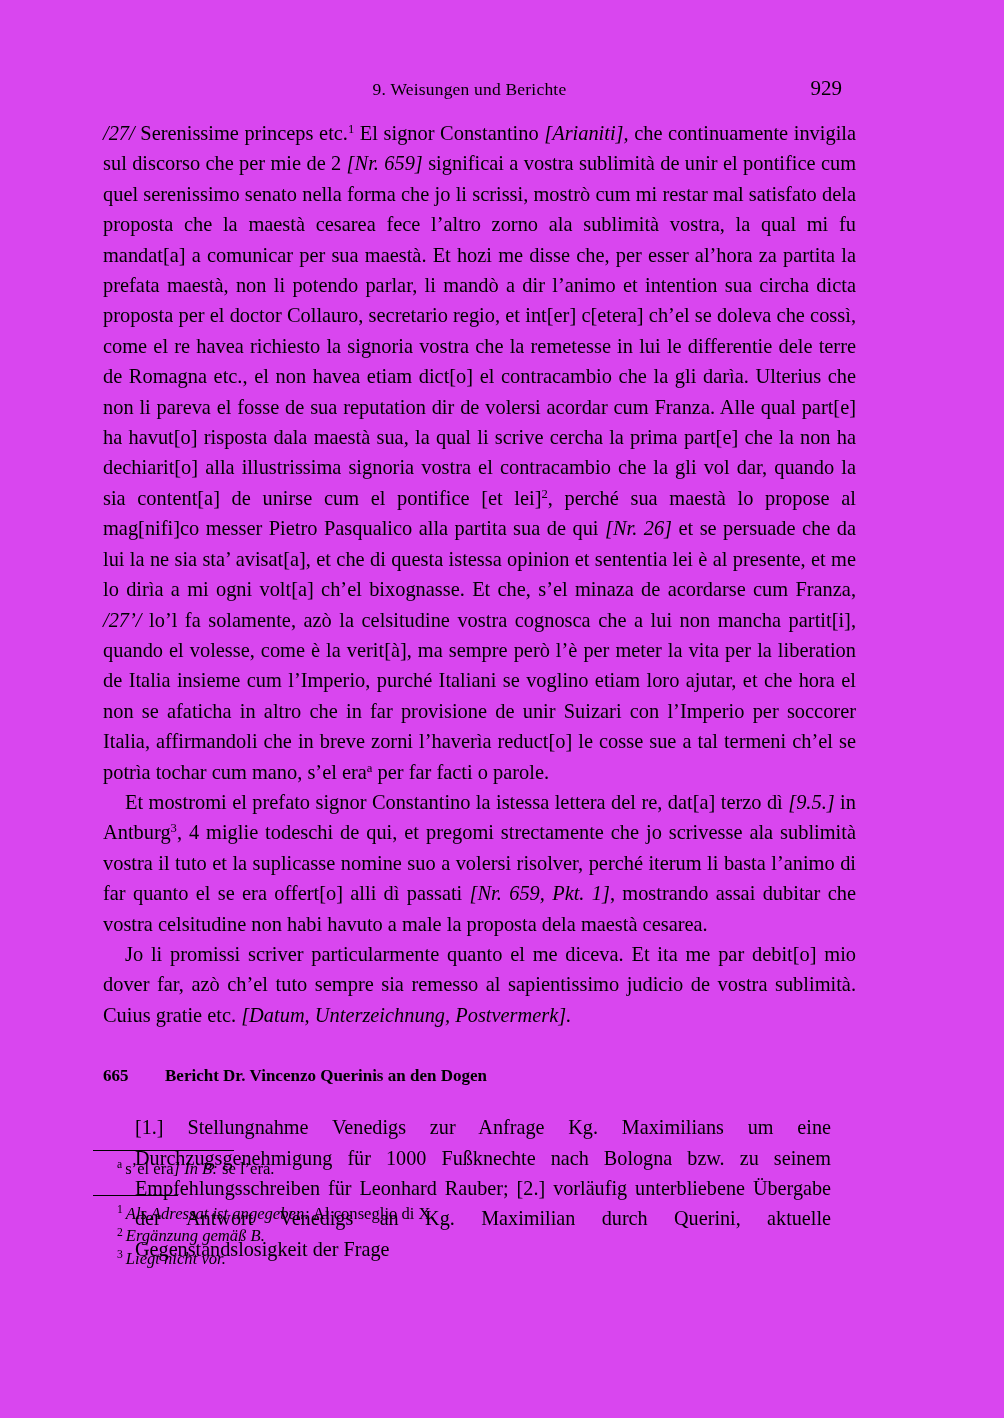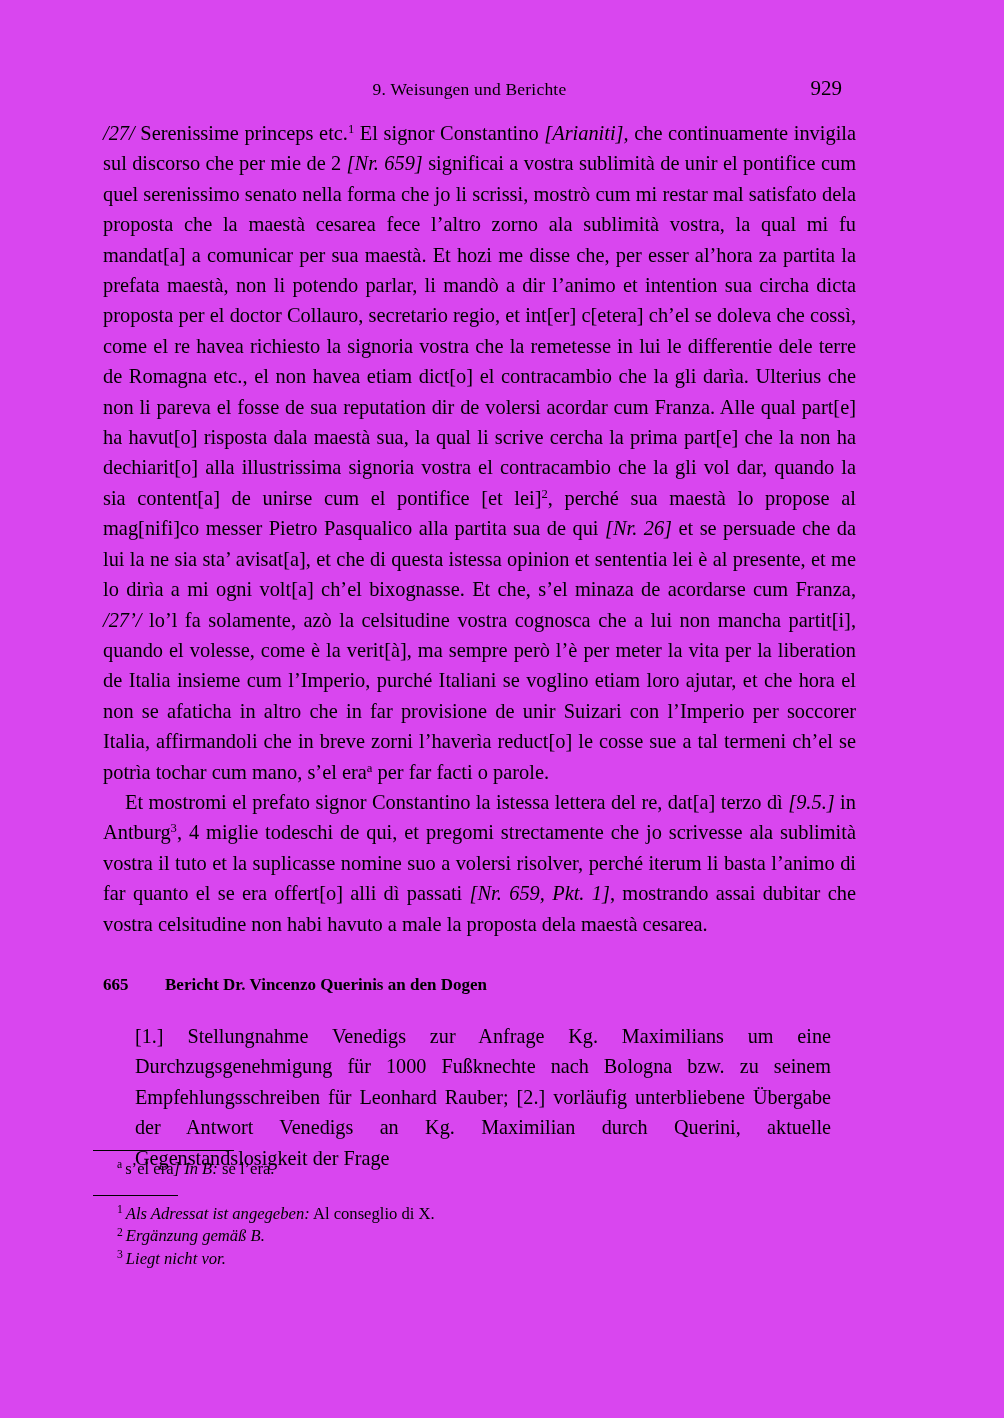--- a/index.html
+++ b/index.html
@@ -137,20 +137,21 @@
     <div class="runhead-title">9. Weisungen und Berichte</div>
     <div class="runhead-folio">929</div>
   </div>
 
   <div class="col">
 
     <p class="body"><i>/27/</i> Serenissime princeps etc.<sup>1</sup> El signor Constantino <i>[Arianiti],</i> che continuamente invigila sul discorso che per mie de 2 <i>[Nr. 659]</i> significai a vostra sublimità de unir el pontifice cum quel serenissimo senato nella forma che jo li scrissi, mostrò cum mi restar mal satisfato dela proposta che la maestà cesarea fece l’altro zorno ala sublimità vostra, la qual mi fu mandat[a] a comunicar per sua maestà. Et hozi me disse che, per esser al’hora za partita la prefata maestà, non li potendo parlar, li mandò a dir l’animo et intention sua circha dicta proposta per el doctor Collauro, secretario regio, et int[er] c[etera] ch’el se doleva che cossì, come el re havea richiesto la signoria vostra che la remetesse in lui le differentie dele terre de Romagna etc., el non havea etiam dict[o] el contracambio che la gli darìa. Ulterius che non li pareva el fosse de sua reputation dir de volersi acordar cum Franza. Alle qual part[e] ha havut[o] risposta dala maestà sua, la qual li scrive cercha la prima part[e] che la non ha dechiarit[o] alla illustrissima signoria vostra el contracambio che la gli vol dar, quando la sia content[a] de unirse cum el pontifice [et lei]<sup>2</sup>, perché sua maestà lo propose al mag[nifi]co messer Pietro Pasqualico alla partita sua de qui <i>[Nr. 26]</i> et se persuade che da lui la ne sia sta’ avisat[a], et che di questa istessa opinion et sententia lei è al presente, et me lo dirìa a mi ogni volt[a] ch’el bixognasse. Et che, s’el minaza de acordarse cum Franza, <i>/27’/</i> lo’l fa solamente, azò la celsitudine vostra cognosca che a lui non mancha partit[i], quando el volesse, come è la verit[à], ma sempre però l’è per meter la vita per la liberation de Italia insieme cum l’Imperio, purché Italiani se voglino etiam loro ajutar, et che hora el non se afaticha in altro che in far provisione de unir Suizari con l’Imperio per soccorer Italia, affirmandoli che in breve zorni l’haverìa reduct[o] le cosse sue a tal termeni ch’el se potrìa tochar cum mano, s’el era<sup>a</sup> per far facti o parole.</p>
 
     <p class="body indent">Et mostromi el prefato signor Constantino la istessa lettera del re, dat[a] terzo dì <i>[9.5.]</i> in Antburg<sup>3</sup>, 4 miglie todeschi de qui, et pregomi strectamente che jo scrivesse ala sublimità vostra il tuto et la suplicasse nomine suo a volersi risolver, perché iterum li basta l’animo di far quanto el se era offert[o] alli dì passati <i>[Nr. 659, Pkt. 1]</i>, mostrando assai dubitar che vostra celsitudine non habi havuto a male la proposta dela maestà cesarea.</p>
 
+    <p class="body indent">Jo li promissi scriver particularmente quanto el me diceva. Et ita me par debit[o] mio dover far, azò ch’el tuto sempre sia remesso al sapientissimo judicio de vostra sublimità. Cuius gratie etc. <i>[Datum, Unterzeichnung, Postvermerk].</i></p>
 
     <div class="section-head">
       <span class="section-num">665</span>
       <span class="section-title">Bericht Dr. Vincenzo Querinis an den Dogen</span>
     </div>
 
     <div class="regest">[1.] Stellungnahme Venedigs zur Anfrage Kg. Maximilians um eine Durchzugsgenehmigung für 1000 Fußknechte nach Bologna bzw. zu seinem Empfehlungsschreiben für Leonhard Rauber; [2.] vorläufig unterbliebene Übergabe der Antwort Venedigs an Kg. Maximilian durch Querini, aktuelle Gegenstandslosigkeit der Frage</div>
 
   </div>
 

